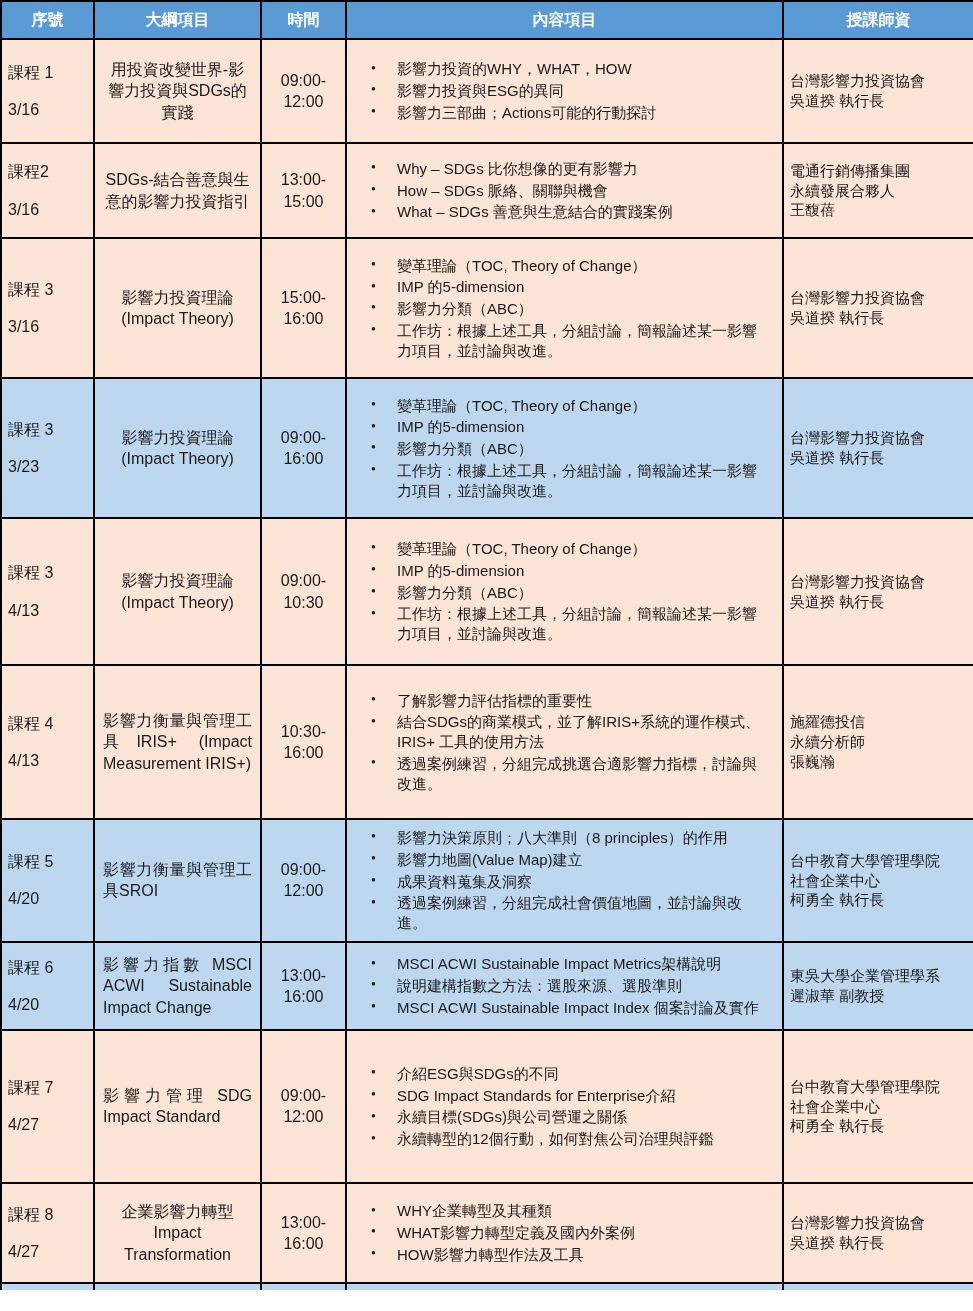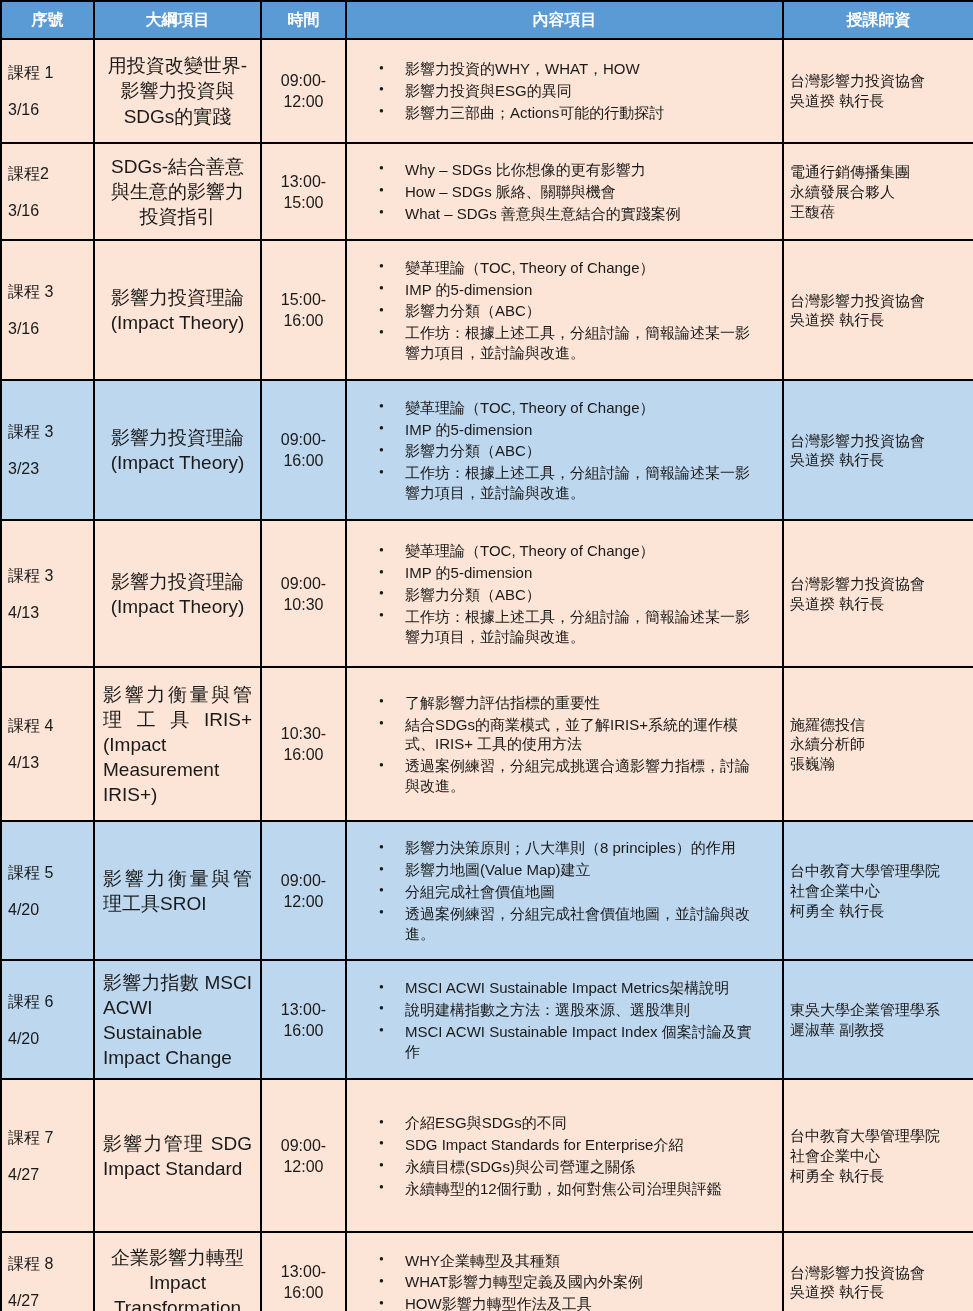--- a/index.html
+++ b/index.html
@@ -38,29 +38,29 @@
     text-align: center;
     padding: 2px 4px;
     margin-left: 36px;
   }
   .bg-peach { background: var(--row-peach); }
   .bg-blue  { background: var(--row-blue); }
 
   td.seq-cell { text-align: left; font-size: 16px; }
   .seq-date { margin-top: 16px; }
 
-  td.outline-cell { font-size: 19px; padding: 2px 8px; }
+  td.outline-cell { font-size: 16px; padding: 2px 8px; }
   .outline-text { white-space: pre-line; }
   .align-center { text-align: center; }
   .align-justify { text-align: justify; text-justify: inter-ideograph; }
 
   td.time-cell { text-align: center; font-size: 16px; }
 
   td.content-cell { padding: 4px 10px 4px 12px; font-size: 15px; }
-  .content-cell ul { list-style: none; margin: 12px; padding: 0; }
+  .content-cell ul { list-style: none; margin: 4px; padding: 0; }
   .content-cell li { position: relative; padding-left: 34px; margin: 2px 0; }
   .content-cell li::before {
     content: "●";
     position: absolute;
     left: 8px;
     top: 0.42em;
     font-size: 8px;
   }
 
   td.instructor-cell { font-size: 15px; margin-left: 24px; }
@@ -250,31 +250,31 @@
           <div class="outline-text align-justify">影響力衡量與管理工具SROI</div>
         </td>
         <td class="time-cell bg-blue">
           <div>09:00-</div>
           <div>12:00</div>
         </td>
         <td class="content-cell bg-blue">
           <ul>
             <li>影響力決策原則；八大準則（8 principles）的作用</li>
             <li>影響力地圖(Value Map)建立</li>
-            <li>分組完成社會價值地圖</li>
+            <li>成果資料蒐集及洞察</li>
             <li>透過案例練習，分組完成社會價值地圖，並討論與改進。</li>
           </ul>
         </td>
         <td class="instructor-cell bg-blue">
           <span class="instructor-line">台中教育大學管理學院</span>
           <span class="instructor-line">社會企業中心</span>
           <span class="instructor-line">柯勇全 執行長</span>
         </td>
       </tr>
-      <tr style="height: 119px;">
+      <tr style="height: 88px;">
         <td class="seq-cell bg-blue">
           <div>課程 6</div>
           <div class="seq-date">4/20</div>
         </td>
         <td class="outline-cell bg-blue">
           <div class="outline-text align-justify">影響力指數 MSCI ACWI Sustainable Impact Change</div>
         </td>
         <td class="time-cell bg-blue">
           <div>13:00-</div>
           <div>16:00</div>

